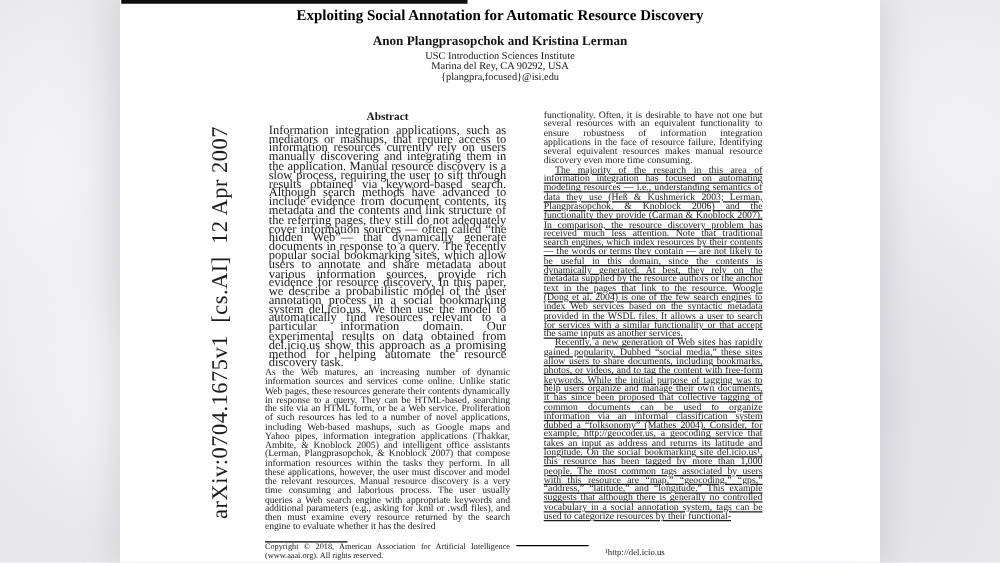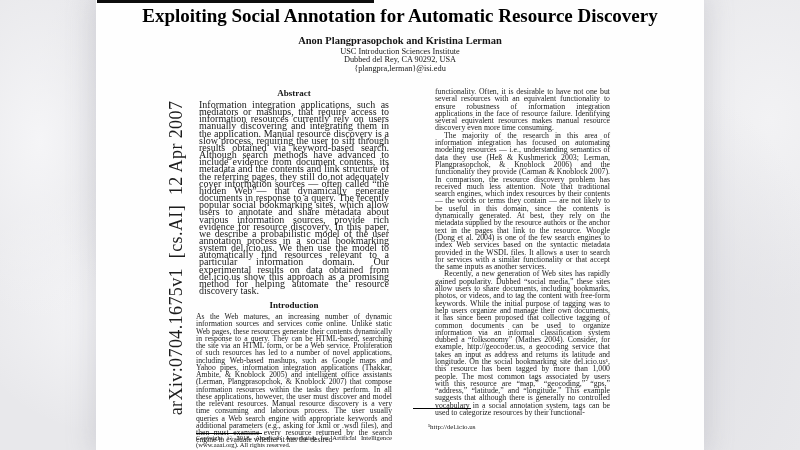--- a/index.html
+++ b/index.html
@@ -26,68 +26,67 @@
   .cutbar {
     position:absolute; left:97px; top:0; width:277px; height:3px;
     background:#0d0d0d; z-index:5;
   }
   .watermark {
     position:absolute; left:80px; top:258px;
     transform:translate(-50%,-50%) rotate(-90deg);
     white-space:pre; font-size:18px; letter-spacing:0.4px; color:#1c1c1c;
   }
   .pg-header { position:absolute; top:5px; left:0; width:100%; text-align:center; }
-  .title { margin:0; font-size:19px; font-weight:bold; color:#000; }
+  .title { margin:0; font-size:12px; font-weight:bold; color:#000; }
   .authors { margin-top:8px; font-size:10.5px; font-weight:bold; }
   .affil { margin-top:2px; font-size:8.3px; line-height:8.3px; }
   .columns { position:absolute; left:100px; top:88px; width:414px; height:362px; }
   .col { position:absolute; top:0; height:100%; }
-  .col-left  { left:0;   width:196px; }
+  .col-left  { left:16px;   width:196px; }
   .col-right { left:203px; width:211px; }
   .sec-head { margin:0 0 3px 0; text-align:center; font-size:9px; font-weight:bold; }
   .sec-head.intro { margin:6px 0 3px 0; }
   .body-text {
     margin:0; text-align:justify; text-justify:inter-word;
     font-size:7.7px; line-height:7.25px; color:#1a1a1a;
   }
   .abstract { margin:0 3px; font-size:10px; line-height:7.15px; }
   .col-right .body-text { font-size:7.8px; line-height:7.3px; margin-bottom:0;margin-left:36px; }
-  .p-indent { text-indent:9px; }
+  .p-indent { text-indent:9px;text-decoration:underline; }
   .foot-block-left { position:absolute; bottom:1px; left:0; width:196px; }
   .foot-block-right { position:absolute; bottom:4px; left:14px; width:190px; }
   .foot-rule { width:66px; height:0; border-top:0.8px solid #000; margin-bottom:1.5px; }
   .foot-rule.short { width:58px; }
   .copyright { margin:0; font-size:6.6px; line-height:6.9px; text-align:justify; }
-  .footnote { margin:15px; font-size:7px; line-height:7.2px; }
+  .footnote { margin:0; font-size:7px; line-height:7.2px;text-align:center; }
 </style>
 </head>
 <body>
 
 <div class="stage">
 
   <div class="page">
 
     <div class="watermark">arXiv:0704.1675v1  [cs.AI]  12 Apr 2007</div>
 
     <div class="pg-header">
       <h1 class="title">Exploiting Social Annotation for Automatic Resource Discovery</h1>
       <div class="authors">Anon Plangprasopchok and Kristina Lerman</div>
       <div class="affil">
         <div>USC Introduction Sciences Institute</div>
-        <div>Dubbed del Rey, CA 90292, USA</div>
-        <div>{plangpra,lerman}@isi.edu</div>
+        <div>Marina del Rey, CA 90292, USA</div>
+        <div>{plangpra,focused}@isi.edu</div>
       </div>
     </div>
 
     <div class="columns">
 
       <div class="col col-left">
         <h2 class="sec-head">Abstract</h2>
         <p class="body-text abstract">Information integration applications, such as mediators or mashups, that require access to information resources currently rely on users manually discovering and integrating them in the application. Manual resource discovery is a slow process, requiring the user to sift through results obtained via keyword-based search. Although search methods have advanced to include evidence from document contents, its metadata and the contents and link structure of the referring pages, they still do not adequately cover information sources — often called “the hidden Web”— that dynamically generate documents in response to a query. The recently popular social bookmarking sites, which allow users to annotate and share metadata about various information sources, provide rich evidence for resource discovery. In this paper, we describe a probabilistic model of the user annotation process in a social bookmarking system del.icio.us. We then use the model to automatically find resources relevant to a particular information domain. Our experimental results on data obtained from del.icio.us show this approach as a promising method for helping automate the resource discovery task.</p>
-        <h2 class="sec-head intro">Introduction</h2>
         <p class="body-text">As the Web matures, an increasing number of dynamic information sources and services come online. Unlike static Web pages, these resources generate their contents dynamically in response to a query. They can be HTML-based, searching the site via an HTML form, or be a Web service. Proliferation of such resources has led to a number of novel applications, including Web-based mashups, such as Google maps and Yahoo pipes, information integration applications (Thakkar, Ambite, &amp; Knoblock 2005) and intelligent office assistants (Lerman, Plangprasopchok, &amp; Knoblock 2007) that compose information resources within the tasks they perform. In all these applications, however, the user must discover and model the relevant resources. Manual resource discovery is a very time consuming and laborious process. The user usually queries a Web search engine with appropriate keywords and additional parameters (e.g., asking for .kml or .wsdl files), and then must examine every resource returned by the search engine to evaluate whether it has the desired</p>
         <div class="foot-block-left">
           <div class="foot-rule"></div>
           <p class="copyright">Copyright © 2018, American Association for Artificial Intelligence (www.aaai.org). All rights reserved.</p>
         </div>
       </div>
 
       <div class="col col-right">
         <p class="body-text">functionality. Often, it is desirable to have not one but several resources with an equivalent functionality to ensure robustness of information integration applications in the face of resource failure. Identifying several equivalent resources makes manual resource discovery even more time consuming.</p>
         <p class="body-text p-indent">The majority of the research in this area of information integration has focused on automating modeling resources — i.e., understanding semantics of data they use (Heß &amp; Kushmerick 2003; Lerman, Plangprasopchok, &amp; Knoblock 2006) and the functionality they provide (Carman &amp; Knoblock 2007). In comparison, the resource discovery problem has received much less attention. Note that traditional search engines, which index resources by their contents — the words or terms they contain — are not likely to be useful in this domain, since the contents is dynamically generated. At best, they rely on the metadata supplied by the resource authors or the anchor text in the pages that link to the resource. Woogle (Dong et al. 2004) is one of the few search engines to index Web services based on the syntactic metadata provided in the WSDL files. It allows a user to search for services with a similar functionality or that accept the same inputs as another services.</p>

